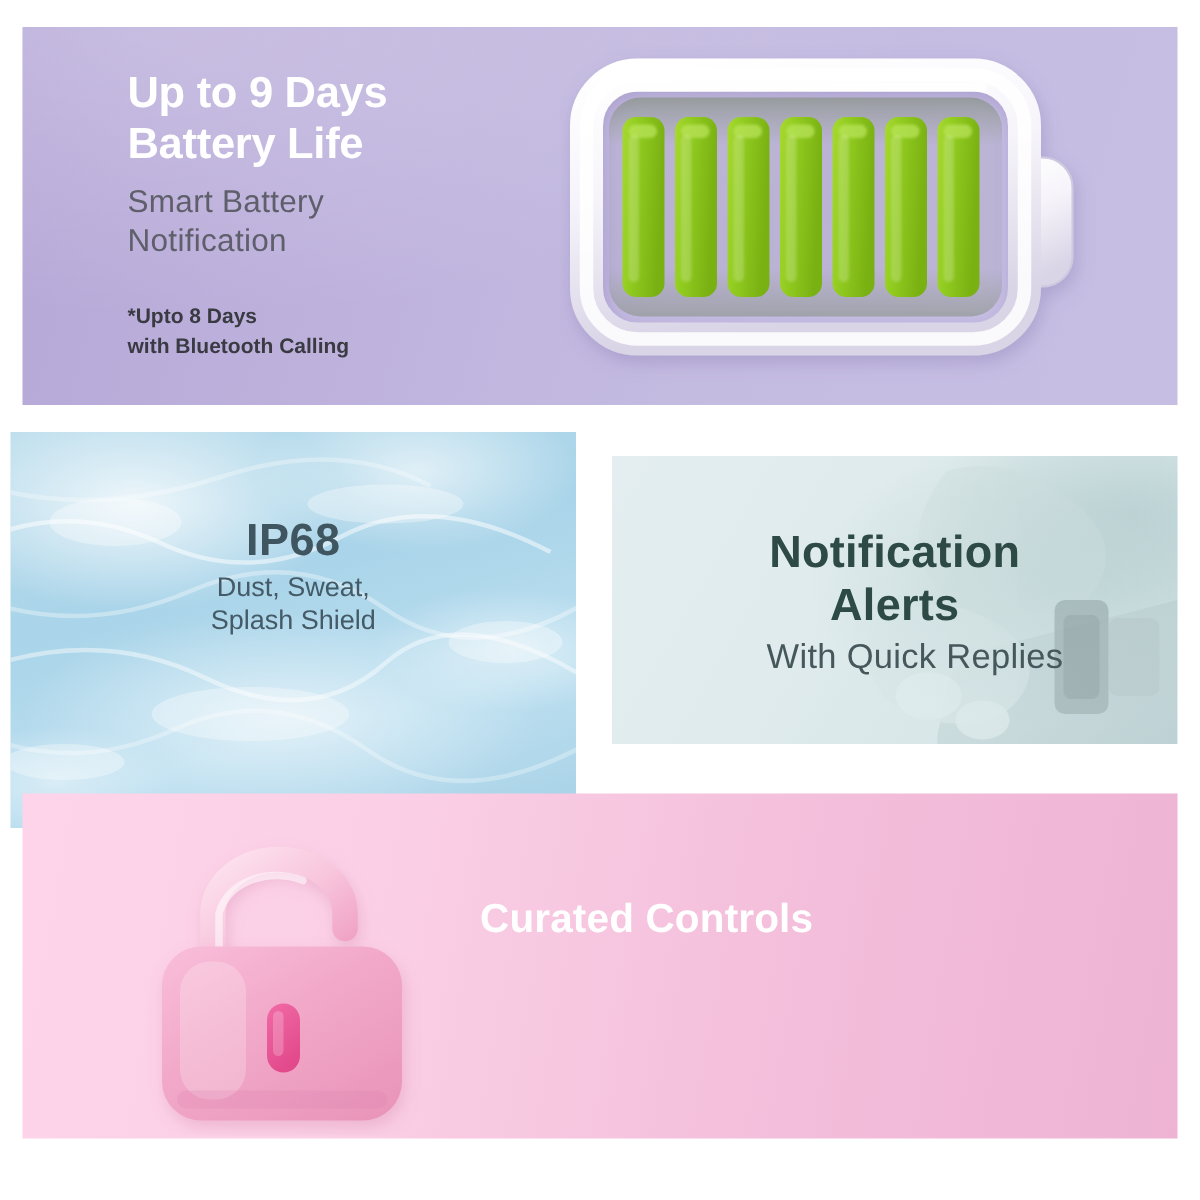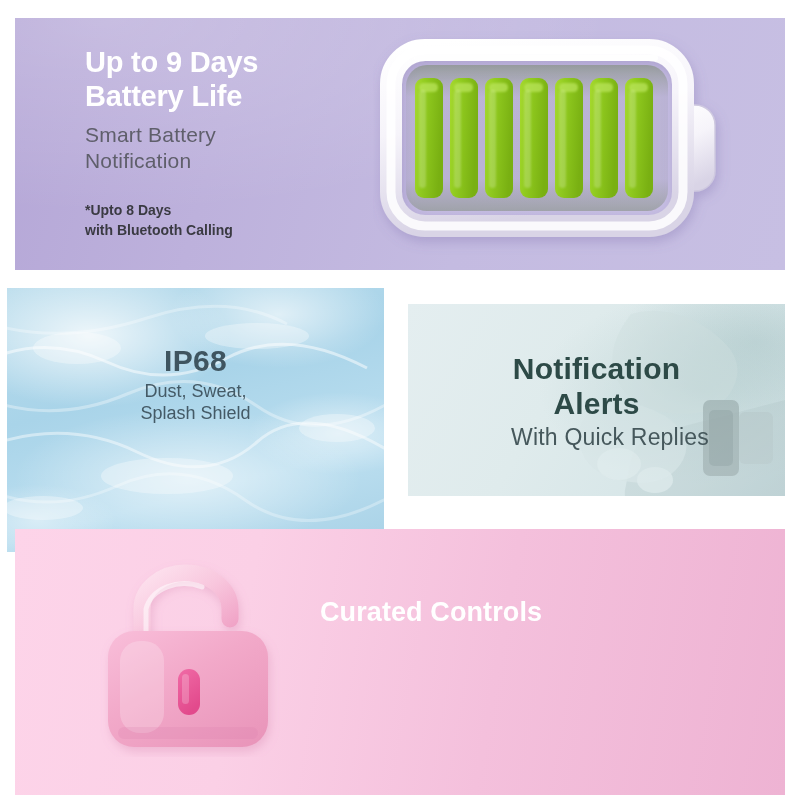--- a/index.html
+++ b/index.html
@@ -63,21 +63,21 @@
       linear-gradient(120deg,#e4eef0 0%,#dfebec 40%,#d7e6e8 72%,#cfe0e3 100%);
   }
   #watch-photo{position:absolute;right:0;top:0;width:250px;height:224px;opacity:.55;}
   .p3-text{position:absolute;left:0;top:48px;width:100%;text-align:center;}
   .p3-h1{font-size:30px;font-weight:bold;color:#2d4a47;line-height:1.16;
          letter-spacing:.2px;white-space:pre-line;}
   .p3-sub{margin-top:2px;font-size:23px;color:#46585c;letter-spacing:.2px;padding-left:27px;}
 
   
   #panel-controls{
-    left:15px;top:529px;width:770px;height:266px;
+    left:15px;top:529px;width:770px;height:230px;
     background:linear-gradient(100deg,#fdd4e9 0%,#fbd0e6 30%,#f4c0dc 62%,#eeb3d3 100%);
   }
   #lock-illustration{position:absolute;left:75px;top:28px;width:210px;height:200px;}
   .p4-text{position:absolute;left:305px;top:68px;width:460px;}
   .p4-h1{font-size:27px;font-weight:bold;color:#ffffff;letter-spacing:.1px;}
   .p4-sub{margin-top:9px;font-size:20px;color:#5d5a66;line-height:1.32;white-space:pre-line;}
 </style>
 </head>
 <body>
 

